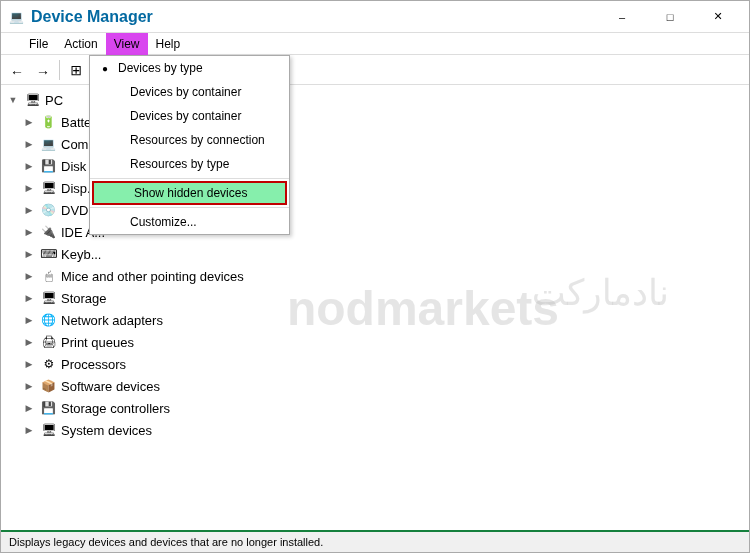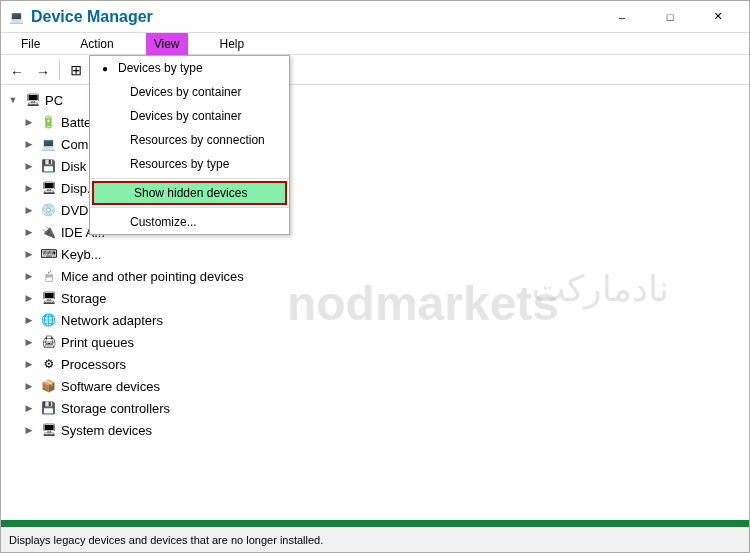--- a/index.html
+++ b/index.html
@@ -59,24 +59,23 @@
       cursor: pointer;
       color: #000;
     }
 
     
     .menu-bar {
       height: 22px;
       background: #fff;
       display: flex;
       align-items: flex-start;
-      padding: 0 12px;
+      padding: 0 20px;
       border-bottom: 1px solid #ddd;
       position: relative;
-      gap: 24px;
     }
     .menu-item {
       padding: 2px 8px;
       cursor: pointer;
       font-size: 12px;
       color: #000;
       height: 22px;
       display: flex;
       align-items: center;
     }
@@ -190,23 +189,23 @@
       justify-content: center;
       font-size: 12px;
     }
     .item-label {
       font-size: 13px;
       color: #000;
     }
 
     
     .status-bar {
-      height: 32px;
+      height: 22px;
       background: #f0f0f0;
-      border-top: 7px solid #15803d;
+      border-top: 2px solid #15803d;
       display: flex;
       align-items: center;
       padding: 0 8px;
       font-size: 11px;
       color: #000;
     }
 
     
     .watermark {
       position: absolute;

